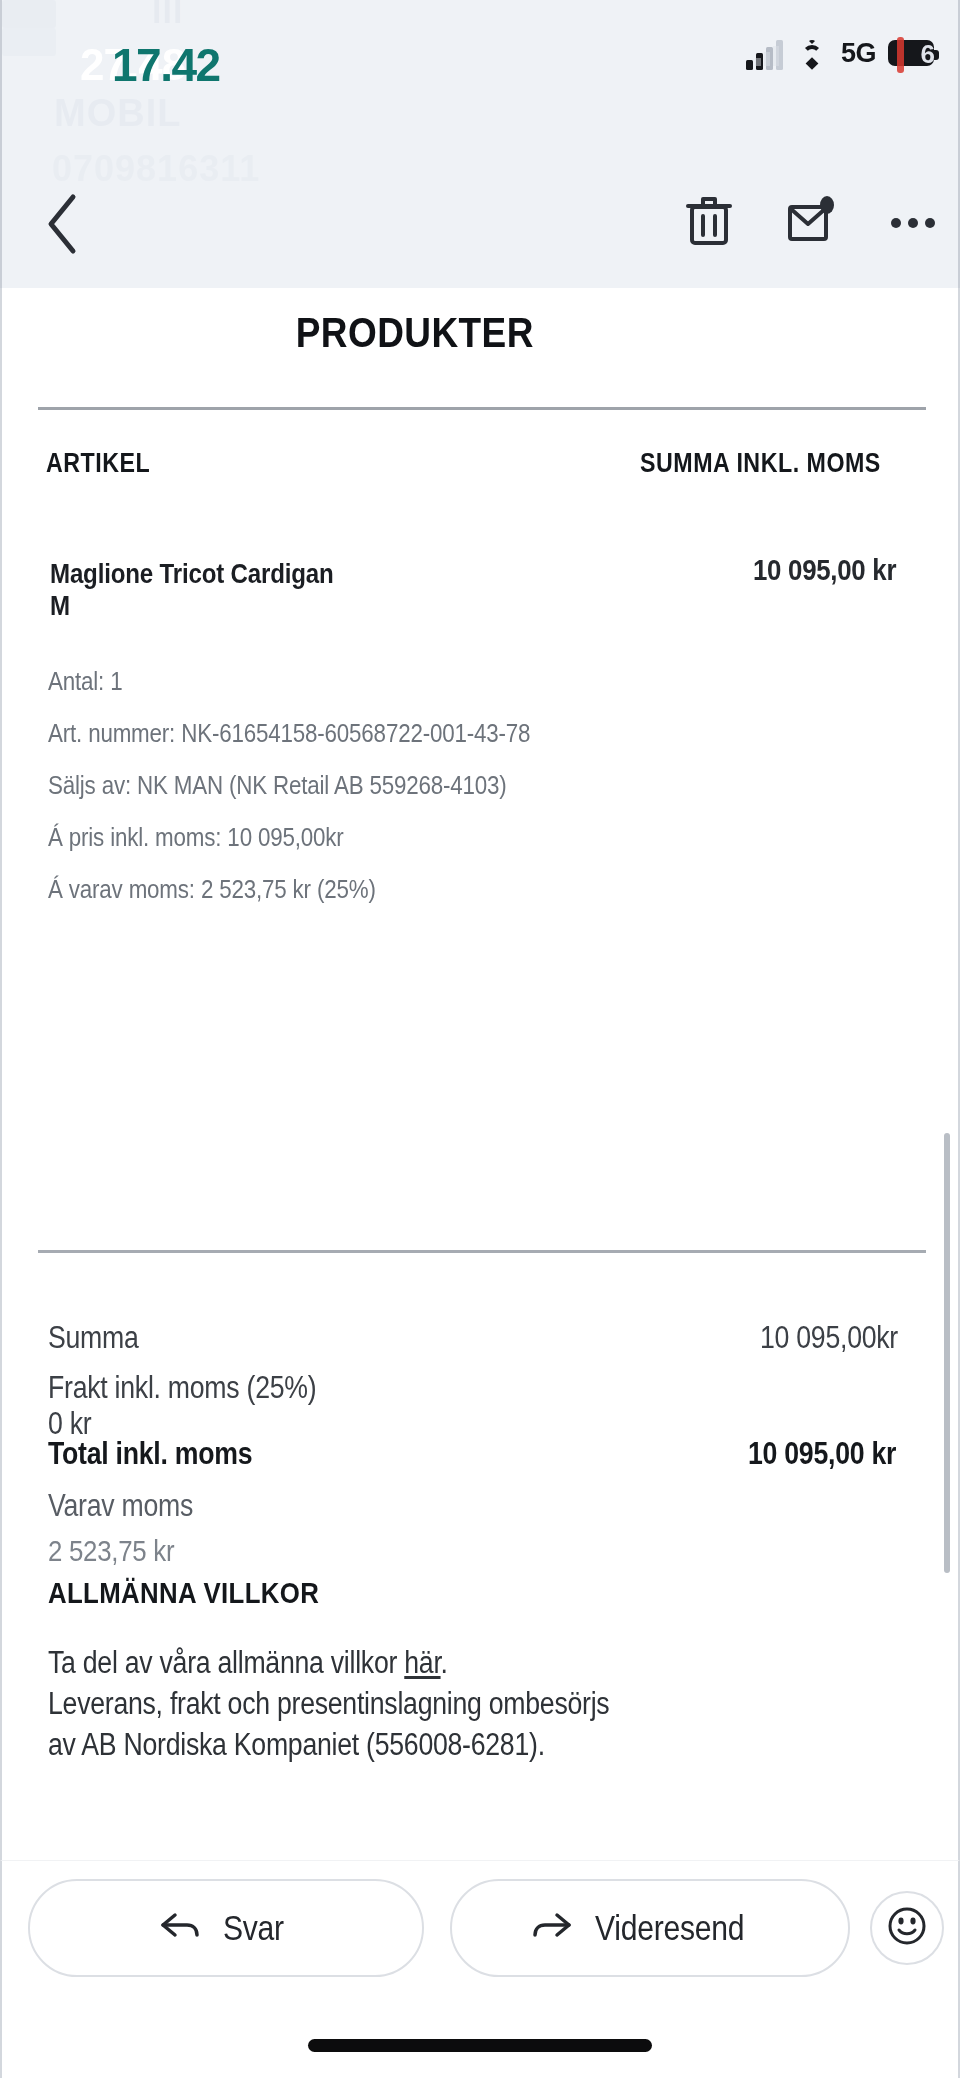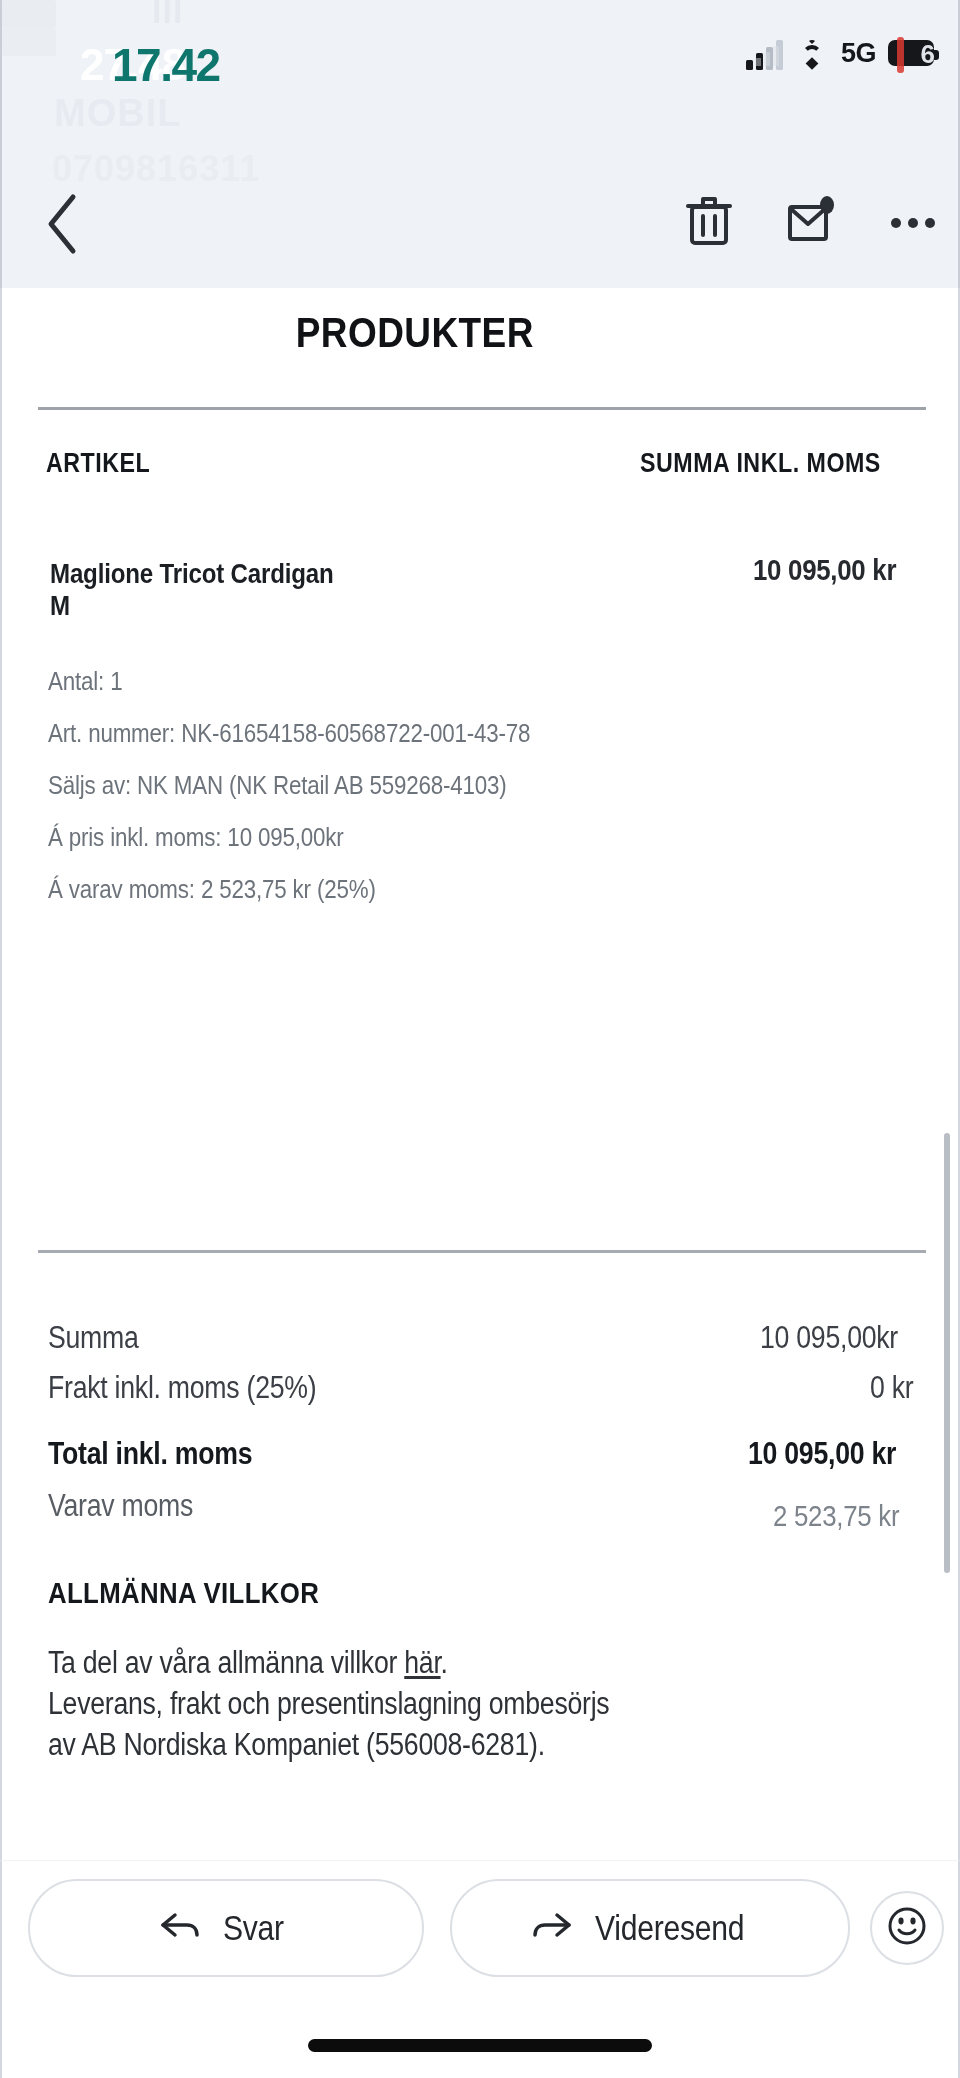--- a/index.html
+++ b/index.html
@@ -280,23 +280,23 @@
 
   
   .sum-row {
     position: absolute;
     left: 46px; right: 38px;
     display: flex;
     justify-content: space-between;
     align-items: baseline;
   }
   .sum-1 { top: 1032px; text-align: center; }
-  .sum-2 { top: 1082px; }
+  .sum-2 { top: 1082px; flex-direction: column; }
   .sum-3 { top: 1148px; }
-  .sum-4 { top: 1200px; }
+  .sum-4 { top: 1200px; flex-direction: column; }
 
   .sum-label { font-size: 31px; color: #3c4046; letter-spacing: -0.3px; }
   .sum-value { font-size: 31px; color: #3c4046; letter-spacing: -0.3px; }
   .sum-label.b, .sum-value.b { font-weight: 700; color: #15181c; }
   .sum-value.light { color: #7d838b; font-size: 30px; position: relative; top: 10px; }
   .sum-label.muted { color: #585d64; }
 
   
   .terms-head {
     position: absolute;

